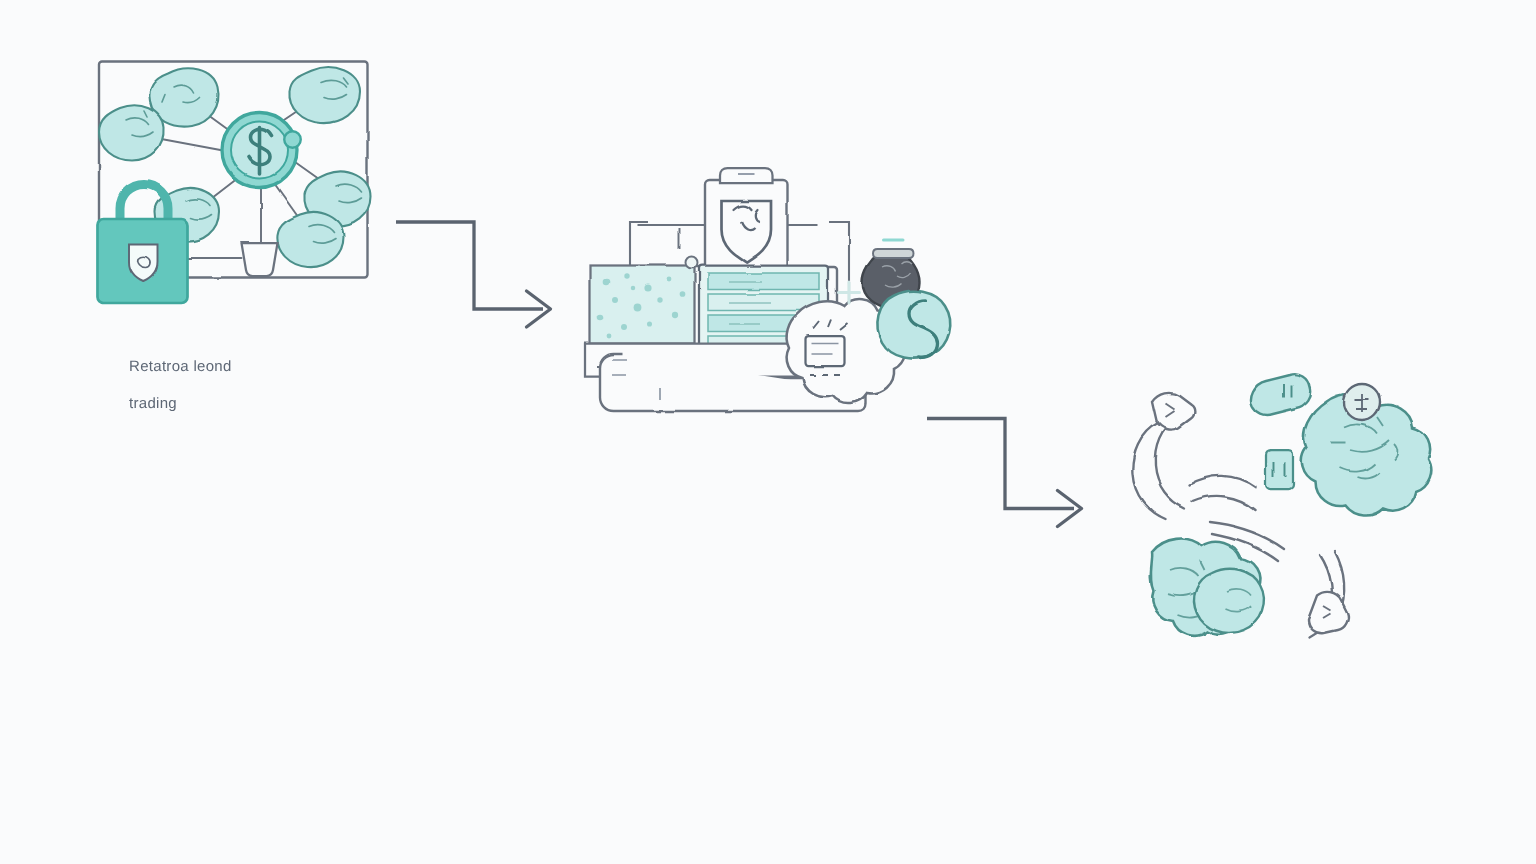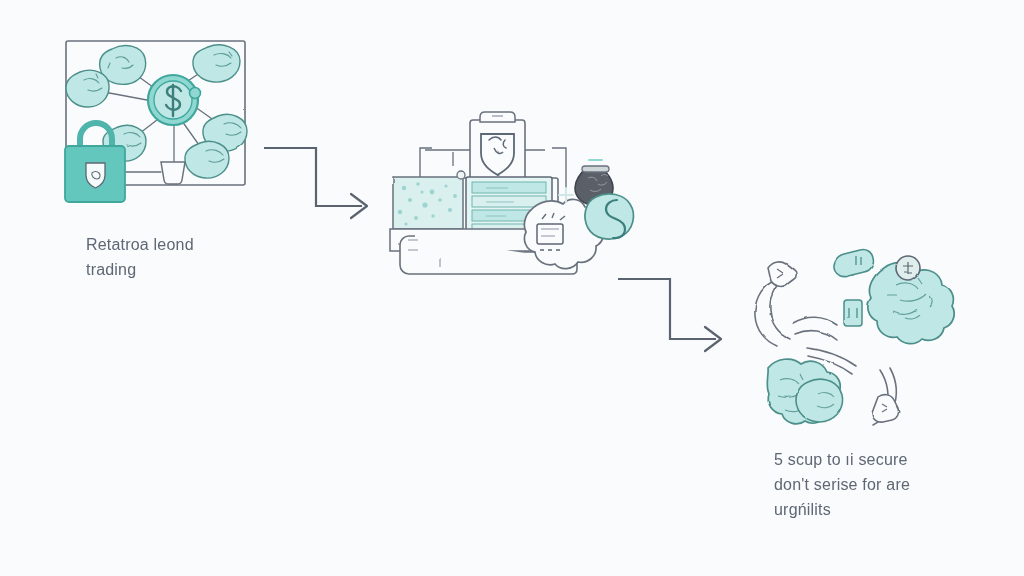--- a/index.html
+++ b/index.html
@@ -20,21 +20,21 @@
     width: 1024px;
     height: 576px;
   }
   .stage {
     position: absolute;
     inset: 0;
   }
   .caption {
     position: absolute;
     color: #5d6775;
-    font-size: 16px;
+    font-size: 10px;
     line-height: 25px;
     font-weight: 400;
     letter-spacing: 0.2px;
     white-space: pre;
   }
   #caption-1 { left: 86px;  top: 232px; }
   #caption-2 { left: 414px; top: 305px; }
   #caption-3 { left: 774px; top: 447px; }
   .svg-layer { position: absolute; inset: 0; }
 </style>
@@ -250,17 +250,14 @@
         <rect x="844" y="300" width="18" height="26" rx="3" fill="#bfe7e6" stroke="#4c8f8a" stroke-width="1.5"></rect>
         <path d="M849 308v10M857 308v10" stroke="#4c8f8a" stroke-width="1.3" fill="none"></path>
       </g>
     </g>
   </svg>
 
   <div class="caption" id="caption-1">Retatroa leond
 trading</div>
 
 
-  <div class="caption" id="caption-3">5 scup to ıi secure
-don't serise for are
-urgńilits</div>
 
 </div>
 
 </body></html>

